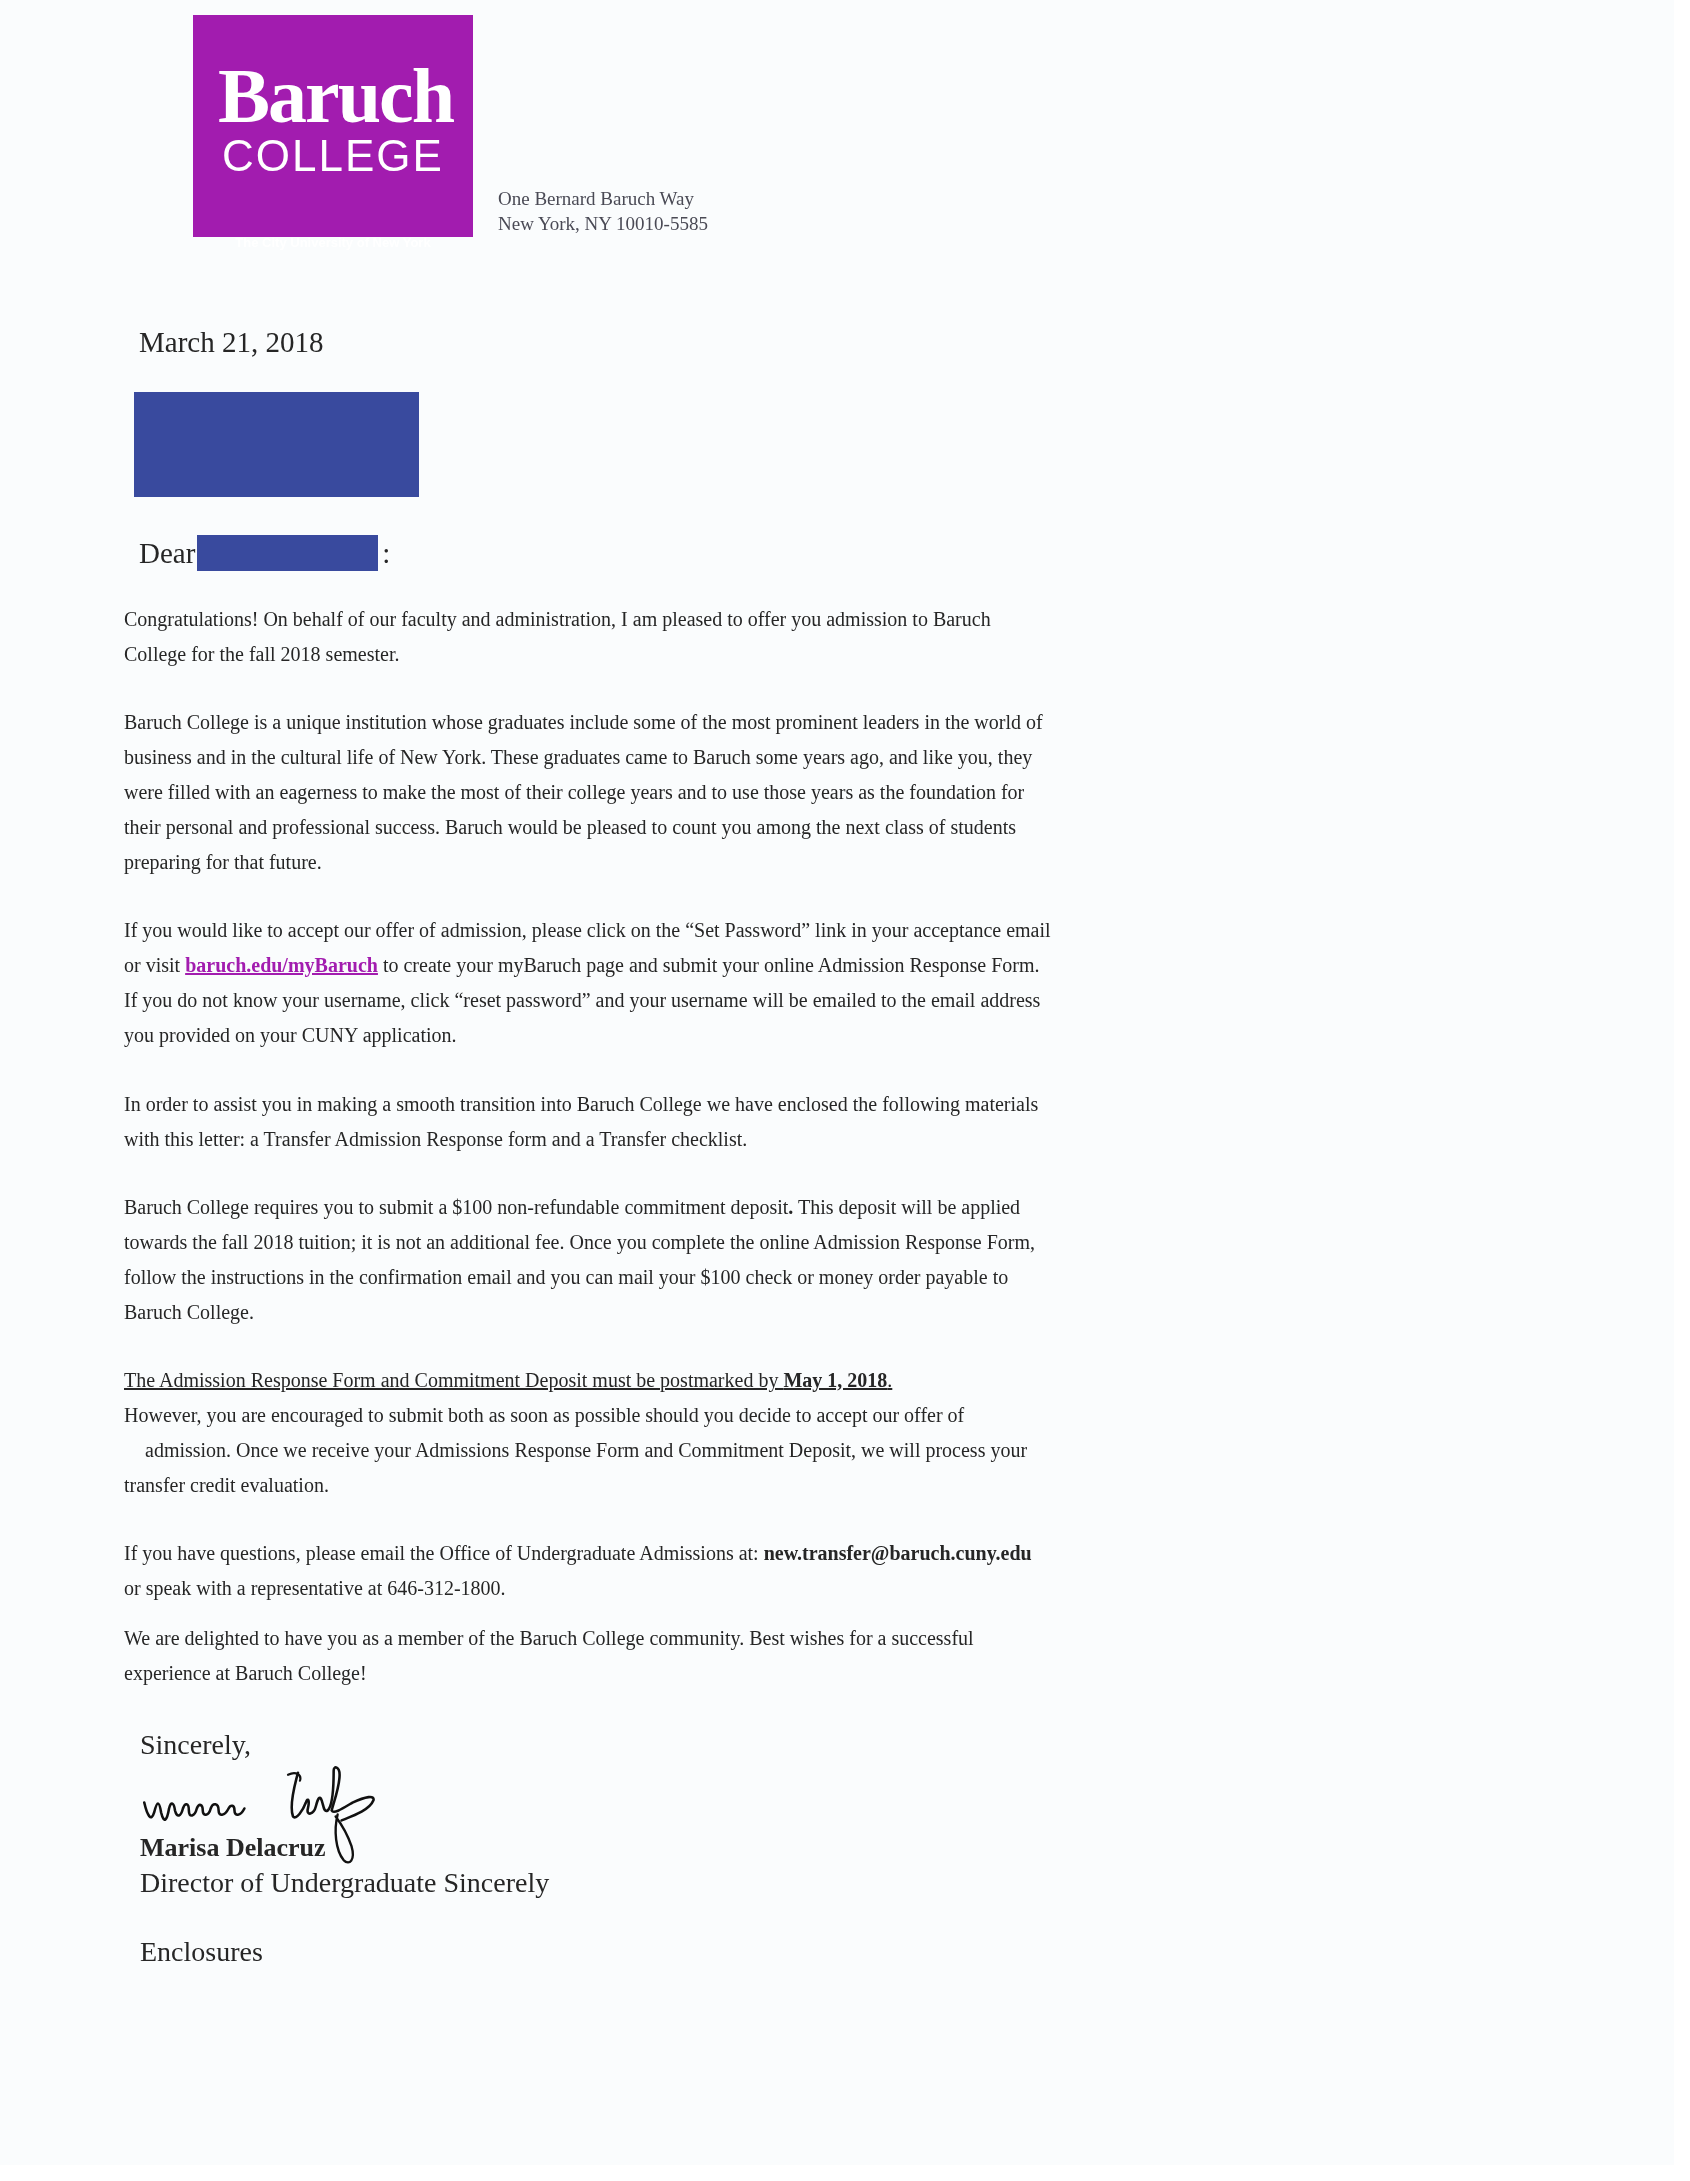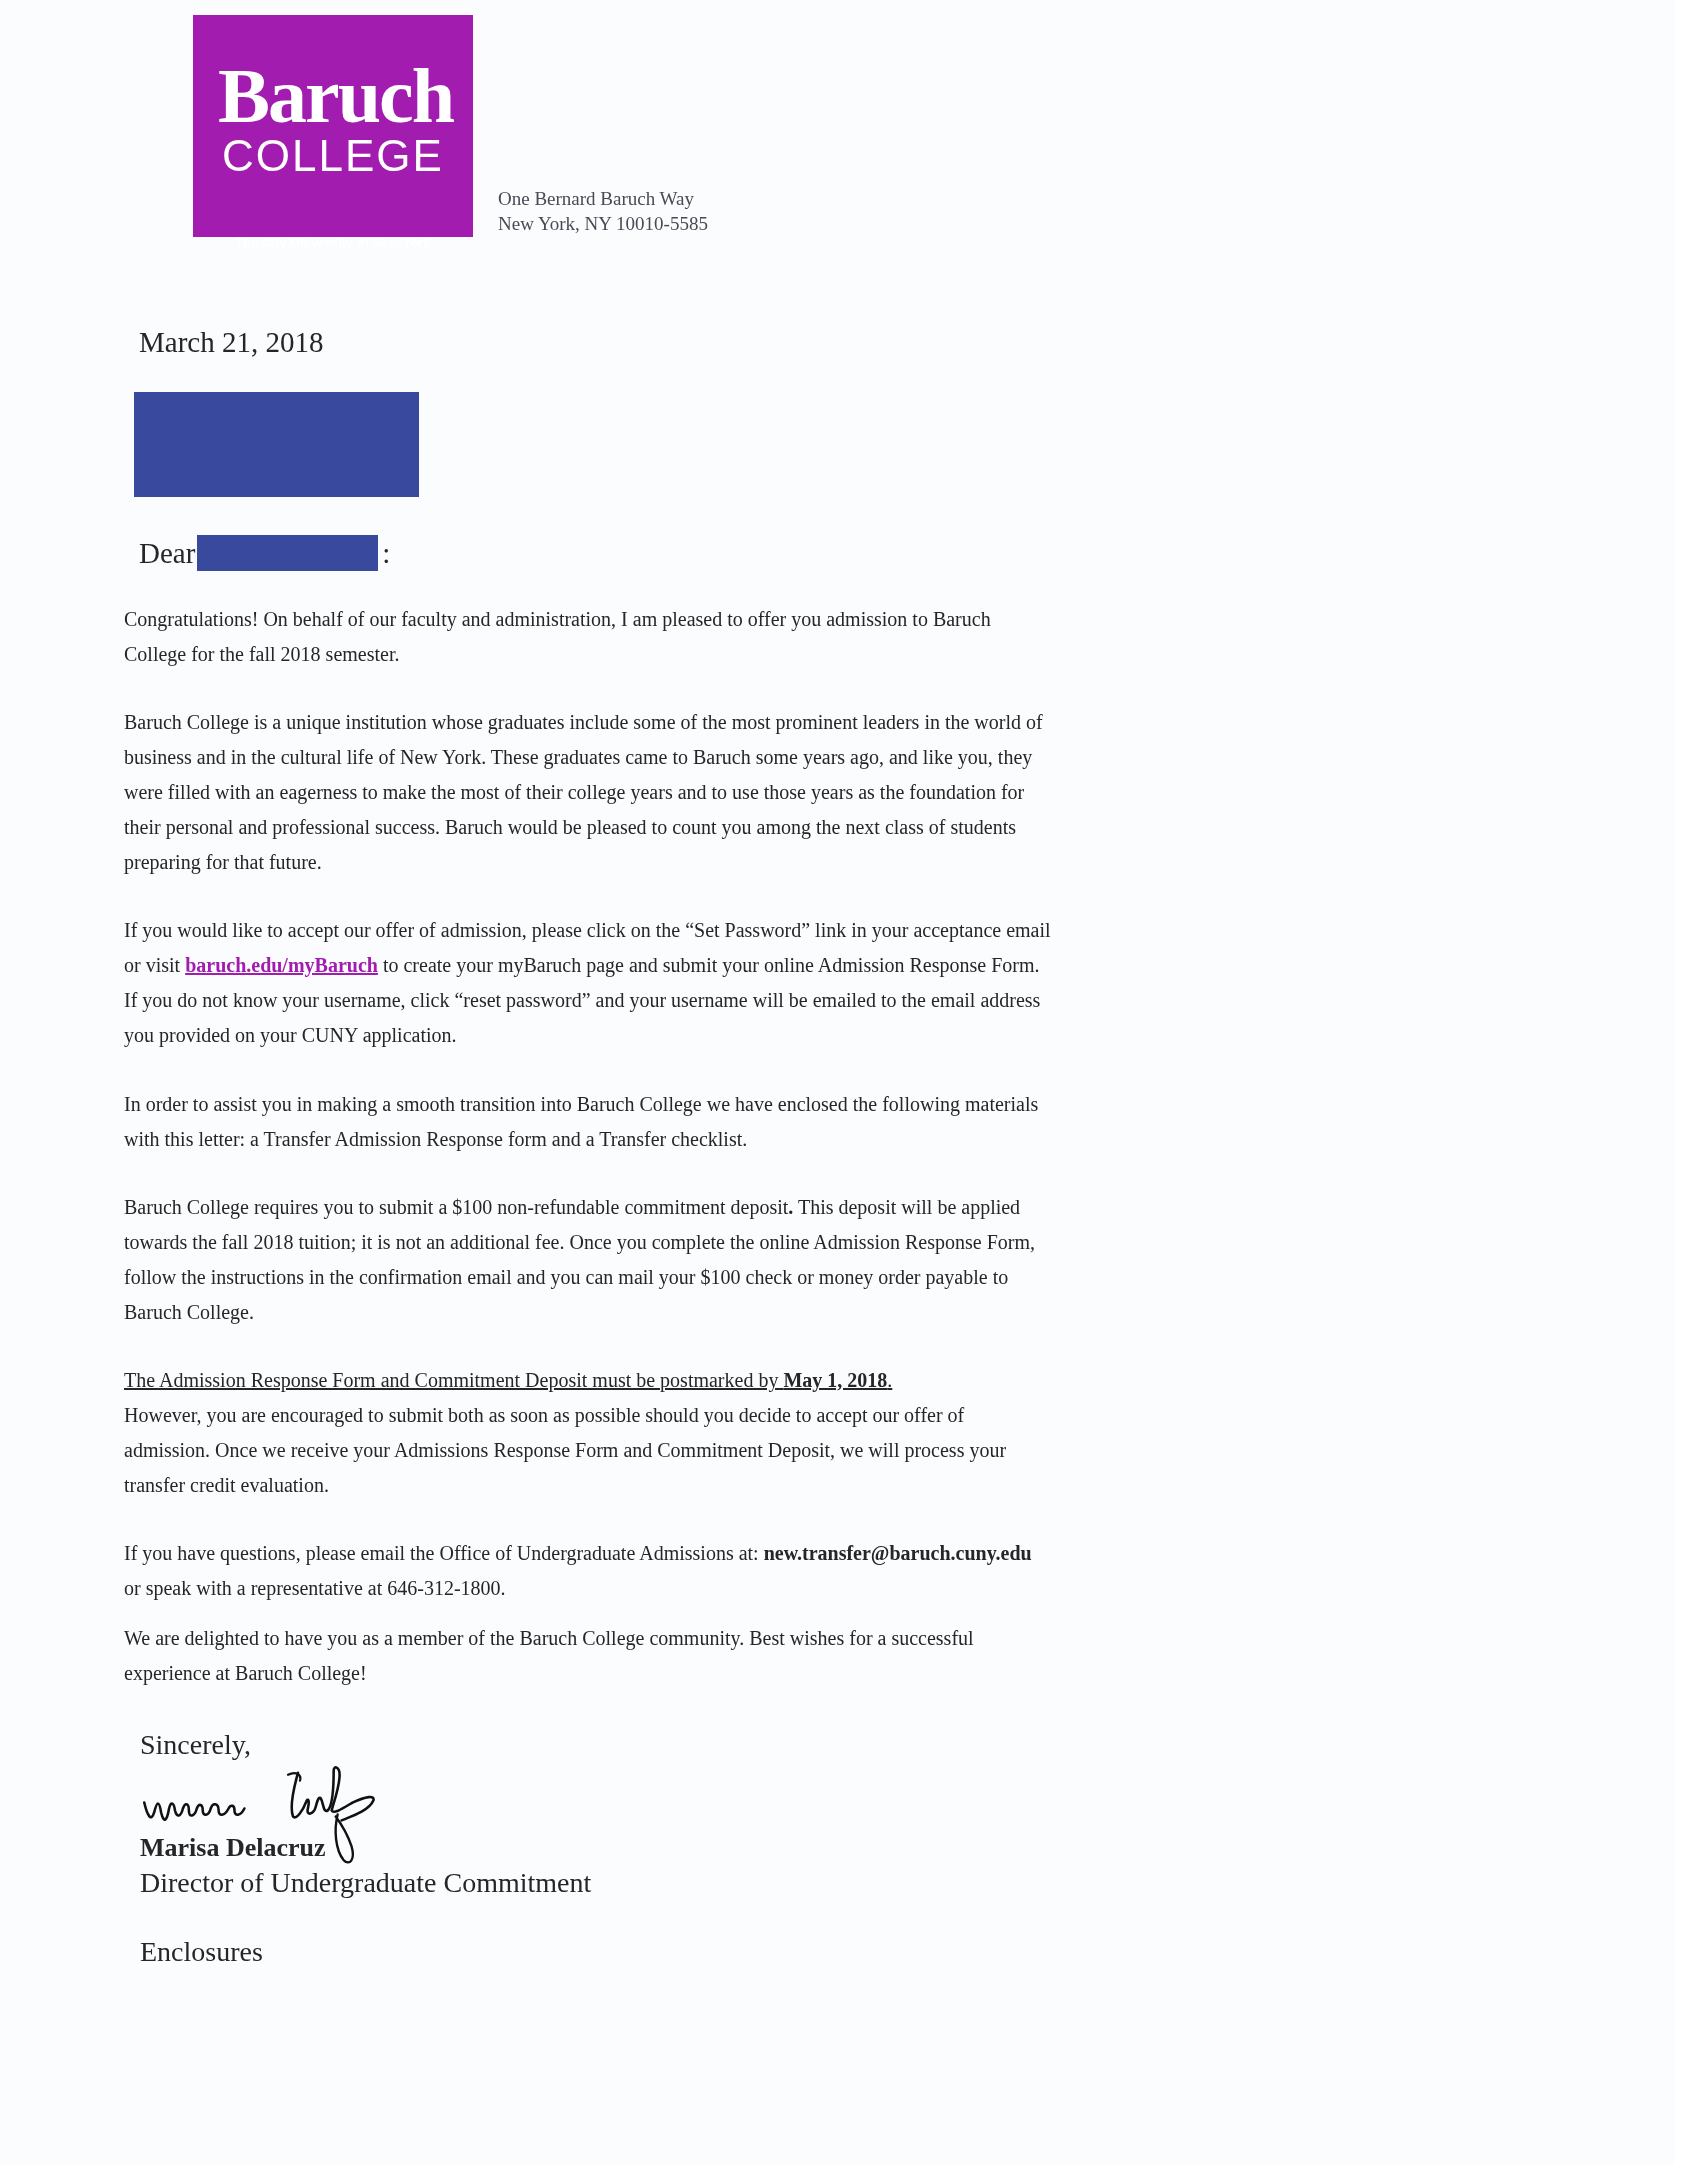--- a/index.html
+++ b/index.html
@@ -78,21 +78,21 @@
   <div class="body serif" style="top:1190px;">
     <span class="line" style="display: block; width: max-content;"><span>Baruch College requires you to submit a $100 non-refundable commitment deposit</span><span class="b">.</span><span> This deposit will be applied</span></span>
     <span class="line" style="display: block; width: max-content;">towards the fall 2018 tuition; it is not an additional fee. Once you complete the online Admission Response Form,</span>
     <span class="line" style="display: block; width: max-content;">follow the instructions in the confirmation email and you can mail your $100 check or money order payable to</span>
     <span class="line" style="display: block; width: max-content;">Baruch College.</span>
   </div>
 
   <div class="body serif" style="top:1363px;">
     <span class="line" style="display: block; width: max-content;"><span class="u">The Admission Response Form and Commitment Deposit must be postmarked by </span><span class="u b">May 1, 2018</span><span class="u">.</span></span>
     <span class="line" style="display: block; width: max-content;">However, you are encouraged to submit both as soon as possible should you decide to accept our offer of</span>
-    <span class="line" style="display: block; width: max-content;">admission.  Once we receive your Admissions Response Form and Commitment Deposit, we will process your</span>
+    <span class="line" style="display: block; width: max-content; margin-left: 21px;">admission.  Once we receive your Admissions Response Form and Commitment Deposit, we will process your</span>
     <span class="line" style="display: block; width: max-content;">transfer credit evaluation.</span>
   </div>
 
   <div class="body serif" style="top:1536px;">
     <span class="line" style="display: block; width: max-content;"><span>If you have questions, please email the Office of Undergraduate Admissions at: </span><span class="b">new.transfer@baruch.cuny.edu</span></span>
     <span class="line" style="display: block; width: max-content;">or speak with a representative at 646-312-1800.</span>
   </div>
 
   <div class="body serif" style="top:1621px;">
     <span class="line" style="display: block; width: max-content;">We are delighted to have you as a member of the Baruch College community.  Best wishes for a successful</span>
@@ -102,16 +102,16 @@
   <div class="sincerely serif">Sincerely,</div>
 
   <svg class="sig" viewBox="0 0 310 120">
     <path d="M5 52 C8 65 12 72 15 62 C18 50 20 50 22 62 C25 74 28 70 30 58 C32 50 35 52 36 60 C38 68 42 66 44 58 C46 52 50 52 50 60 C50 68 56 66 58 58 C60 52 64 54 64 60 C64 66 70 66 72 58 C74 52 80 52 80 60 C80 66 86 66 90 58 C92 54 96 54 96 60 C96 66 102 66 106 58" fill="none" stroke="#111" stroke-width="2.6" stroke-linecap="round"></path>
     <path d="M160 22 C155 40 152 58 155 66 C158 70 165 60 168 52 C170 46 172 50 170 58 C168 66 176 64 178 56 C180 48 182 44 184 50 C186 56 186 62 190 60 C194 56 196 40 196 20 C196 14 202 16 202 24 C202 36 196 52 194 60 C196 64 205 58 215 52 C228 46 238 44 236 50 C232 60 214 66 204 70" fill="none" stroke="#111" stroke-width="2.6" stroke-linecap="round"></path>
     <path d="M200 64 C196 80 198 100 206 110 C212 116 218 110 214 96 C210 84 204 74 198 66" fill="none" stroke="#111" stroke-width="2.4" stroke-linecap="round"></path>
     <path d="M150 24 C158 20 164 24 162 30" fill="none" stroke="#111" stroke-width="2.2" stroke-linecap="round"></path>
   </svg>
 
   <div class="signame serif">Marisa Delacruz</div>
-  <div class="sigtitle serif">Director of Undergraduate Commitment</div>
+  <div class="sigtitle serif">Director of Undergraduate Sincerely</div>
   <div class="encl serif">Enclosures</div>
 </div>
 
 
 </body></html>

